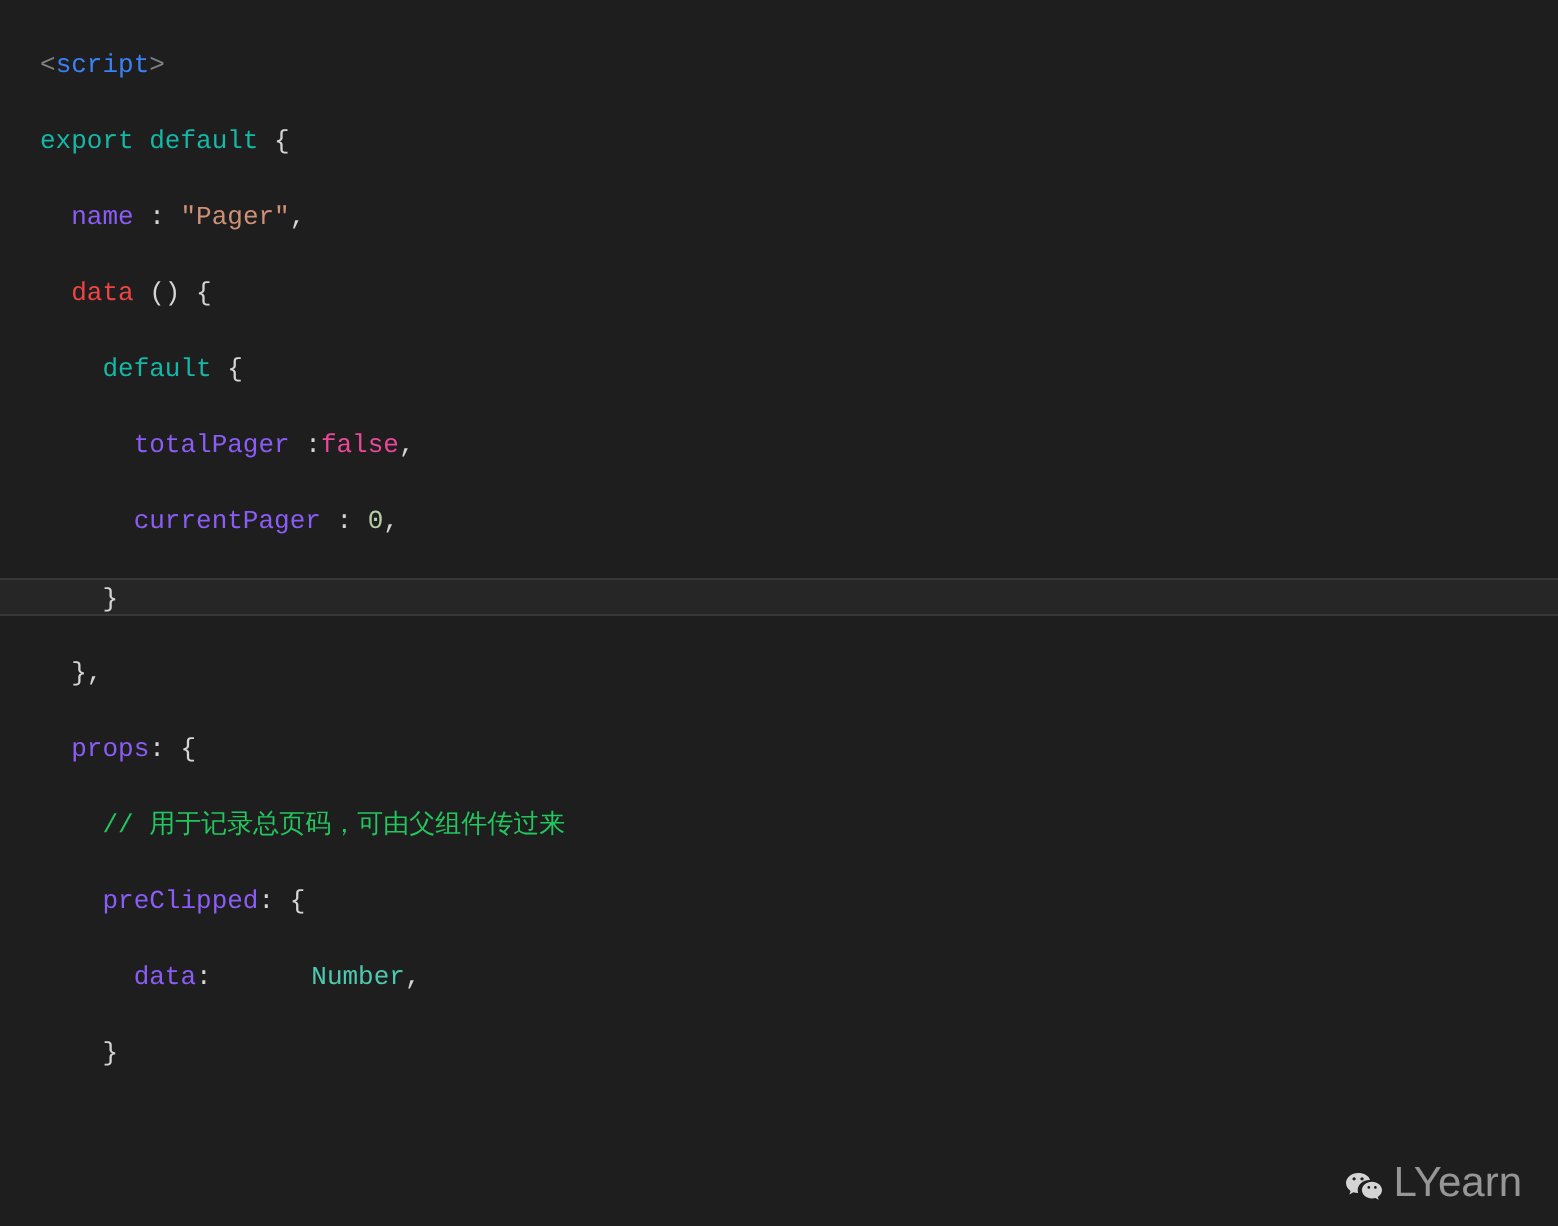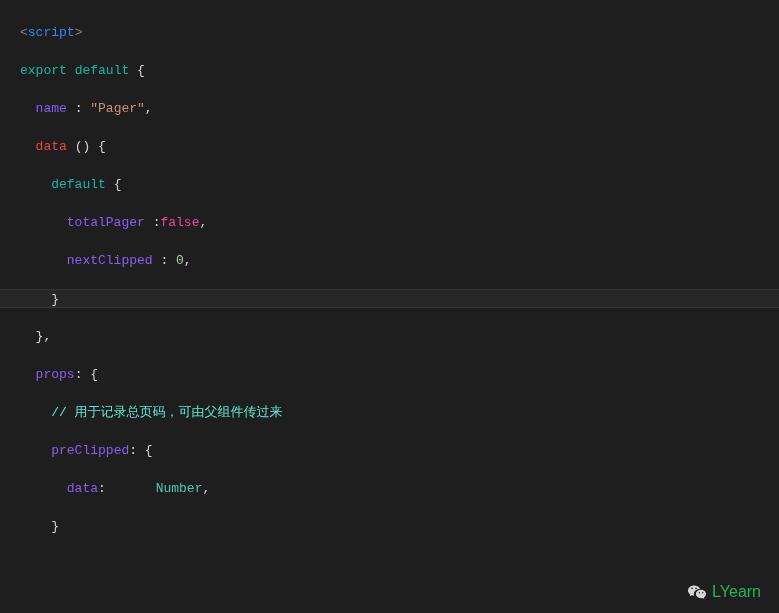--- a/index.html
+++ b/index.html
@@ -30,53 +30,53 @@
     }
     .tag-bracket { color: #808080; }
     .tag-name { color: #3b82f6; }
     .keyword { color: #14b8a6; }
     .var-name { color: #8b5cf6; }
     .func-name { color: #ef4444; }
     .string { color: #ce9178; }
     .number { color: #b5cea8; }
     .boolean { color: #ec4899; }
     .type { color: #4ec9b0; padding-left: 42px; }
-    .comment { color: #5eead4; margin-top: 33px; }
+    .comment { color: #22c55e; margin-top: 33px; }
     .punct { color: #d4d4d4; }
     .watermark {
       position: absolute;
       bottom: 12px;
       right: 18px;
       display: flex;
       align-items: center;
       gap: 6px;
-      color: #22c55e;
+      color: #a3a3a3;
       font-family: Arial, sans-serif;
-      font-size: 16px;
+      font-size: 21px;
       opacity: 0.9;
       text-align: right;
     }
     .watermark-icon {
       width: 18px;
       height: 16px;
       position: relative;
     }
     .watermark-icon svg { fill: #e8e8e8; }
   </style>
 </head>
 <body>
 
 <div class="editor">
 <div class="line"><span class="tag-bracket">&lt;</span><span class="tag-name">script</span><span class="tag-bracket">&gt;</span></div>
 <div class="line"><span class="keyword">export</span><span> </span><span class="keyword">default</span><span> </span><span class="punct">{</span></div>
 <div class="line"><span>  </span><span class="var-name">name</span><span class="punct"> : </span><span class="string">"Pager"</span><span class="punct">,</span></div>
 <div class="line"><span>  </span><span class="func-name">data</span><span class="punct"> () </span><span class="punct">{</span></div>
 <div class="line"><span>    </span><span class="keyword">default</span><span> </span><span class="punct">{</span></div>
 <div class="line"><span>      </span><span class="var-name">totalPager</span><span class="punct"> :</span><span class="boolean">false</span><span class="punct">,</span></div>
-<div class="line"><span>      </span><span class="var-name">nextClipped</span><span class="punct"> : </span><span class="number">0</span><span class="punct">,</span></div>
+<div class="line"><span>      </span><span class="var-name">currentPager</span><span class="punct"> : </span><span class="number">0</span><span class="punct">,</span></div>
 <div class="line highlight"><span>    </span><span class="punct">}</span></div>
 <div class="line"><span>  </span><span class="punct">}</span><span class="punct">,</span></div>
 <div class="line"><span>  </span><span class="var-name">props</span><span class="punct">: </span><span class="punct">{</span></div>
 <div class="line"><span>    </span><span class="comment">// 用于记录总页码，可由父组件传过来</span></div>
 <div class="line"><span>    </span><span class="var-name">preClipped</span><span class="punct">: </span><span class="punct">{</span></div>
 <div class="line"><span>      </span><span class="var-name">data</span><span class="punct">: </span><span class="type">Number</span><span class="punct">,</span></div>
 <div class="line"><span>    </span><span class="punct">}</span></div>
 
 
 

